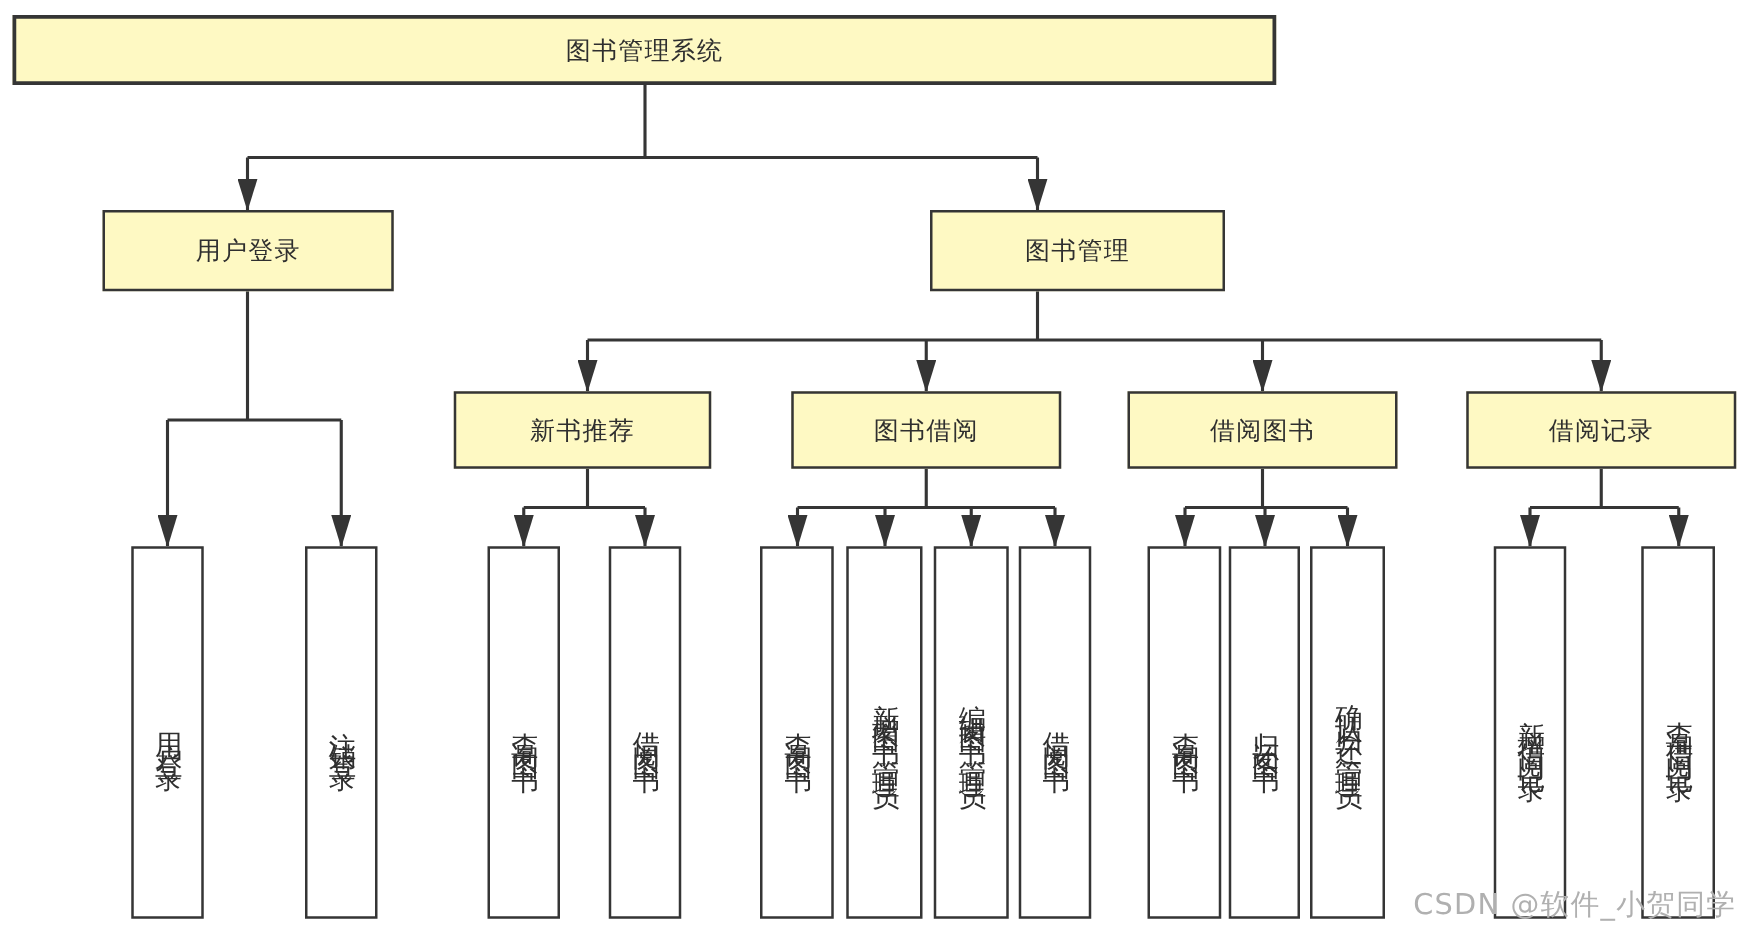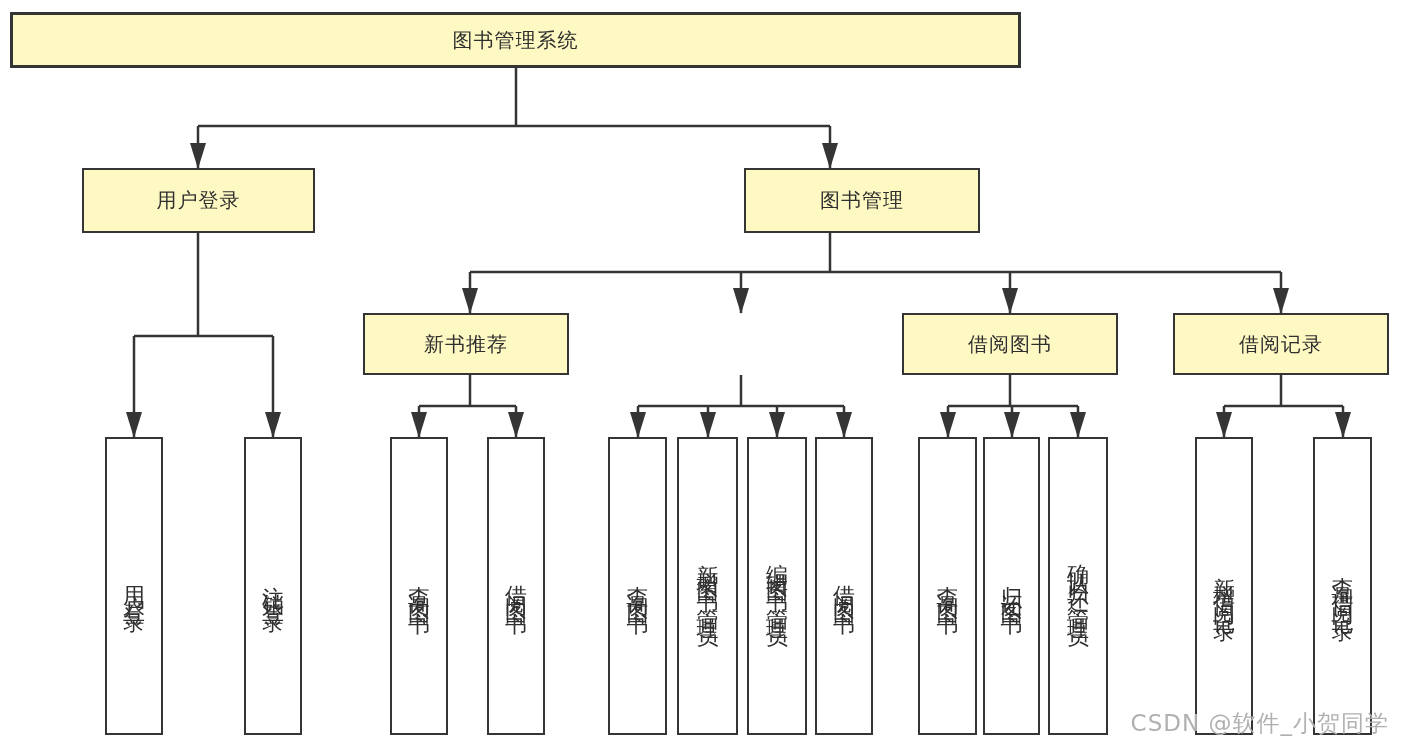--- a/index.html
+++ b/index.html
@@ -128,20 +128,21 @@
       <line x1="1343" y1="406" x2="1343" y2="437" marker-end="url(#arrow)"></line>
     </g>
   </svg>
 
   <div class="node root b-root">图书管理系统</div>
 
   <div class="node b-l2-0">用户登录</div>
   <div class="node b-l2-1">图书管理</div>
 
   <div class="node b-l3-0">新书推荐</div>
+  <div class="node b-l3-1">图书借阅</div>
   <div class="node b-l3-2">借阅图书</div>
   <div class="node b-l3-3">借阅记录</div>
 
   <div class="vnode b-ul-0">
     <span class="vtext">用户登录</span>
   </div>
   <div class="vnode b-ul-1">
     <span class="vtext">注销登录</span>
   </div>
 

